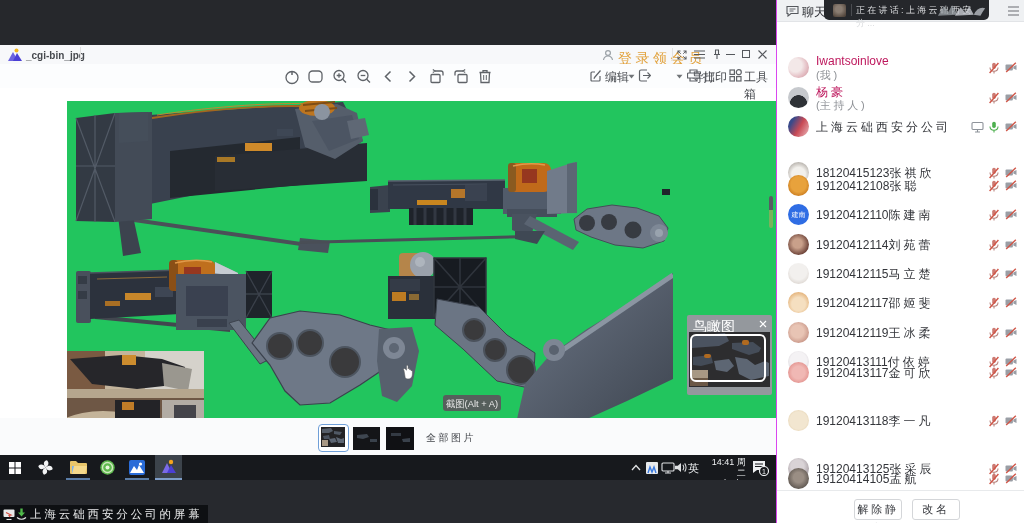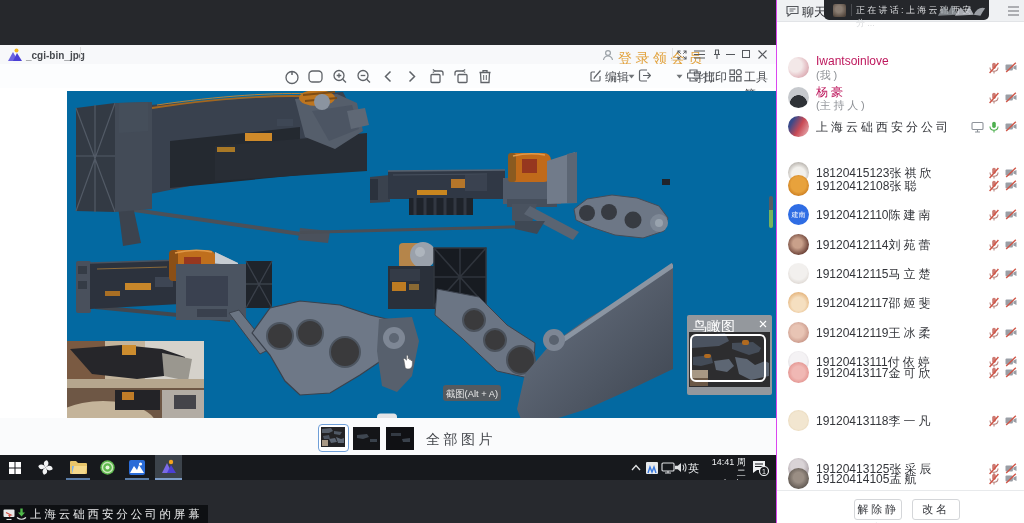--- a/index.html
+++ b/index.html
@@ -4,21 +4,21 @@
 *{margin:0;padding:0;box-sizing:border-box}
 html,body{width:1024px;height:523px;overflow:hidden;background:#26282c;font-family:"Liberation Sans",sans-serif}
 #root{position:relative;width:1024px;height:523px}
 .abs{position:absolute}
 .cjk{letter-spacing:.25em}
 
 #left{position:absolute;left:0;top:0;width:776px;height:523px;background:#26282c}
 #desktop{position:absolute;left:0;top:45px;width:776px;height:435px;background:#fff}
 #titlebar{position:absolute;left:0;top:0;width:776px;height:19px;background:#f7f8fa;font-size:12px;color:#3a3d42}
 #toolbar{position:absolute;left:0;top:19px;width:776px;height:24px;background:#fcfdfe}
-#canvas{position:absolute;left:67px;top:46px;width:712px;height:330px;background:#0369a1;overflow:hidden}
+#canvas{position:absolute;left:67px;top:56px;width:712px;height:330px;background:#22c55e;overflow:hidden}
 #strip{position:absolute;left:0;top:373px;width:776px;height:37px;background:#fafbfc}
 #taskbar{position:absolute;left:0;top:410px;width:776px;height:25px;background:#17191d}
 #below{position:absolute;left:0;top:480px;width:776px;height:43px;background:#27292e}
 #sharebar{position:absolute;left:0;top:505px;width:208px;height:18px;background:#0e1013;color:#e8e9ea;font-size:11.5px;line-height:18px}
 
 #panel{position:absolute;left:776px;top:0;width:280px;height:523px;background:#fff;border-left:1px solid #d946ef}
 #phead{position:absolute;left:0;top:0;width:248px;height:22px;background:#eff1f3;border-bottom:1px solid #e2e4e7}
 #searchbox{position:absolute;left:8px;top:28px;width:233px;height:18px;border:1px solid #d8dade;border-radius:4px;background:#fff}
 .row{position:absolute;left:0;width:248px;height:29px}
 .av{position:absolute;left:11px;top:4px;width:21px;height:21px;border-radius:50%;overflow:hidden}
@@ -325,21 +325,21 @@
               <rect x="17" y="12" width="7" height="3" fill="#39414b"></rect>
             </svg>
       </div>
       <div class="abs" style="left:386px;top:9px;width:28px;height:23px;background:#101114">
         <svg width="28" height="23" viewBox="0 0 28 23">
               <rect width="28" height="23" fill="#101114"></rect>
               <rect x="5" y="6" width="10" height="3" fill="#333a43"></rect>
               <polygon points="16,12 24,11 24,15 17,15" fill="#39414b"></polygon>
             </svg>
       </div>
-      <span class="abs cjk" style="left:426px;top:13px;font-size:14px;color:#44474c">全部图片</span>
+      <span class="abs cjk" style="left:426px;top:13px;font-size:10px;color:#44474c">全部图片</span>
     </div>
     <div id="taskbar">
       <svg class="abs" style="left:9px;top:7px" width="12" height="12" viewBox="0 0 12 12" fill="#ffffff">
         <rect x="0" y="0" width="5.5" height="5.5"></rect>
             <rect x="6.5" y="0" width="5.5" height="5.5"></rect>
             <rect x="0" y="6.5" width="5.5" height="5.5"></rect>
             <rect x="6.5" y="6.5" width="5.5" height="5.5"></rect>
       </svg>
       <svg class="abs" style="left:38px;top:5px" width="15" height="15" viewBox="0 0 15 15" fill="#f2f3f4">
         <path d="M7.5,7.5 C3.5,10.5 1,9 0.3,6 C2.8,3.5 6,4.5 7.5,7.5 Z"></path>

